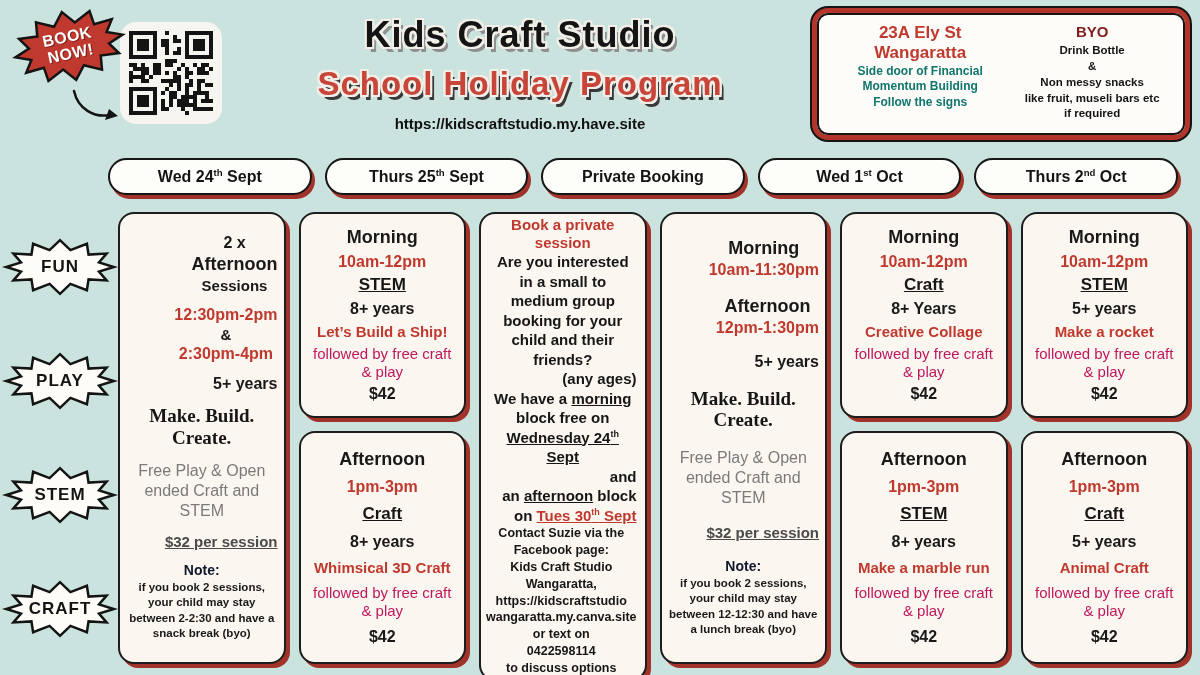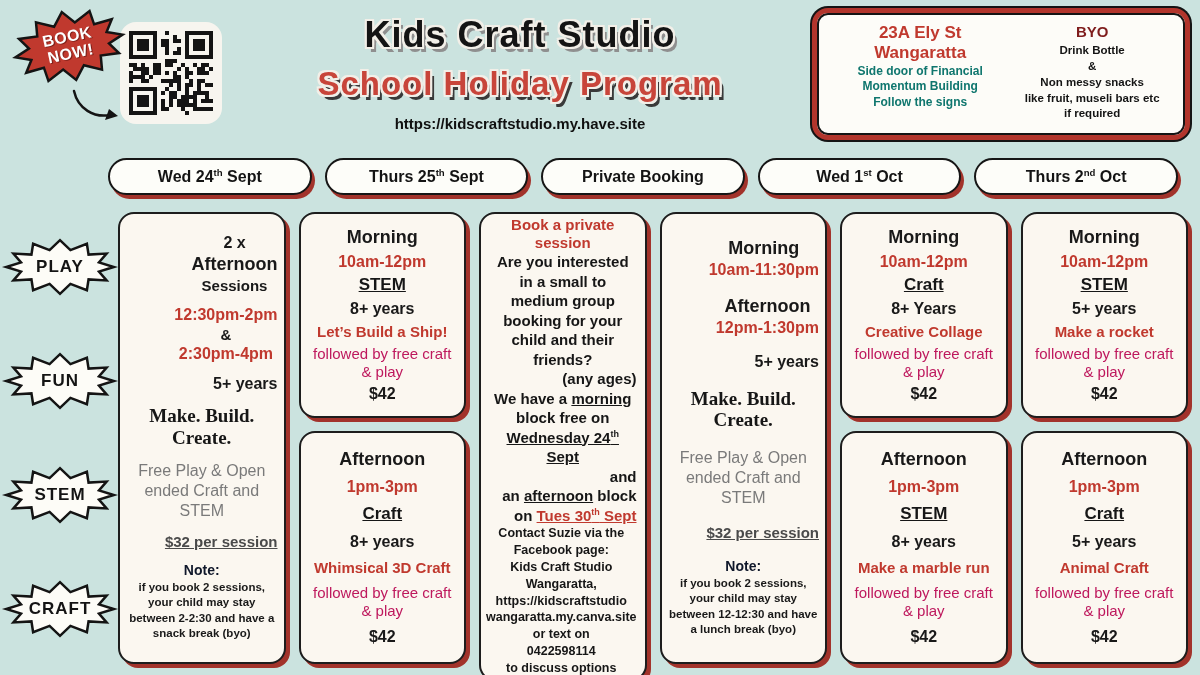--- a/index.html
+++ b/index.html
@@ -365,27 +365,27 @@
     <div class="tab">
         <span><span>Thurs 2</span><sup>nd</sup><span> Oct</span></span>
       </div>
   </div>
 
   <div class="rail">
     <div class="badge">
       <svg class="burst-svg" viewBox="0 0 100 60" preserveAspectRatio="none">
           <polygon class="burst-white" points="98,30 84.8,34.4 91.6,43 75.5,42 74,52.5 59.3,46.4 50,56 40.7,46.4 26,52.5 24.5,42 8.4,43 15.2,34.4 2,30 15.2,25.6 8.4,17 24.5,18 26,7.5 40.7,13.6 50,4 59.3,13.6 74,7.5 75.5,18 91.6,17 84.8,25.6"></polygon>
         </svg>
-      <span class="badge-text">PLAY</span>
+      <span class="badge-text">FUN</span>
     </div>
     <div class="badge">
       <svg class="burst-svg" viewBox="0 0 100 60" preserveAspectRatio="none">
           <polygon class="burst-white" points="98,30 84.8,34.4 91.6,43 75.5,42 74,52.5 59.3,46.4 50,56 40.7,46.4 26,52.5 24.5,42 8.4,43 15.2,34.4 2,30 15.2,25.6 8.4,17 24.5,18 26,7.5 40.7,13.6 50,4 59.3,13.6 74,7.5 75.5,18 91.6,17 84.8,25.6"></polygon>
         </svg>
-      <span class="badge-text">FUN</span>
+      <span class="badge-text">PLAY</span>
     </div>
     <div class="badge">
       <svg class="burst-svg" viewBox="0 0 100 60" preserveAspectRatio="none">
           <polygon class="burst-white" points="98,30 84.8,34.4 91.6,43 75.5,42 74,52.5 59.3,46.4 50,56 40.7,46.4 26,52.5 24.5,42 8.4,43 15.2,34.4 2,30 15.2,25.6 8.4,17 24.5,18 26,7.5 40.7,13.6 50,4 59.3,13.6 74,7.5 75.5,18 91.6,17 84.8,25.6"></polygon>
         </svg>
       <span class="badge-text">STEM</span>
     </div>
     <div class="badge">
       <svg class="burst-svg" viewBox="0 0 100 60" preserveAspectRatio="none">
           <polygon class="burst-white" points="98,30 84.8,34.4 91.6,43 75.5,42 74,52.5 59.3,46.4 50,56 40.7,46.4 26,52.5 24.5,42 8.4,43 15.2,34.4 2,30 15.2,25.6 8.4,17 24.5,18 26,7.5 40.7,13.6 50,4 59.3,13.6 74,7.5 75.5,18 91.6,17 84.8,25.6"></polygon>

